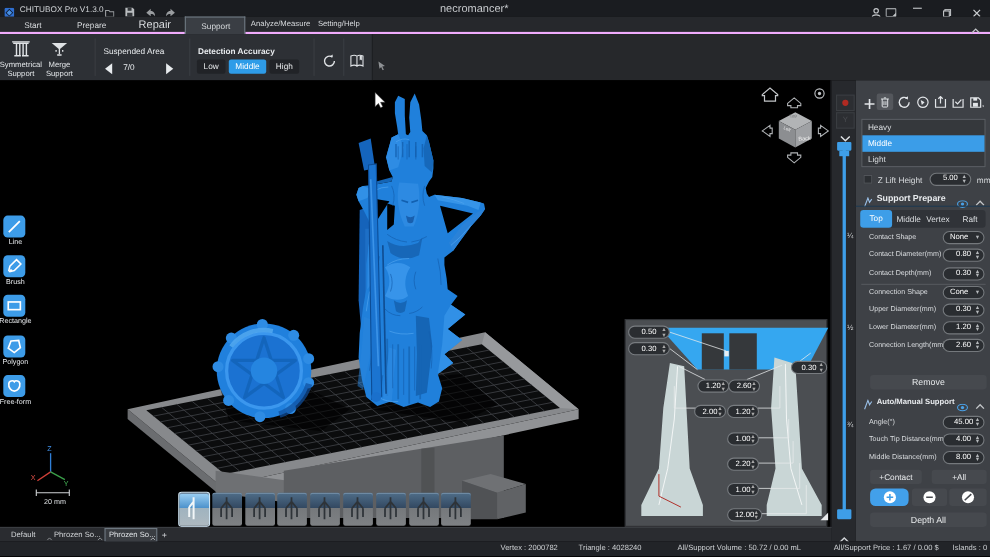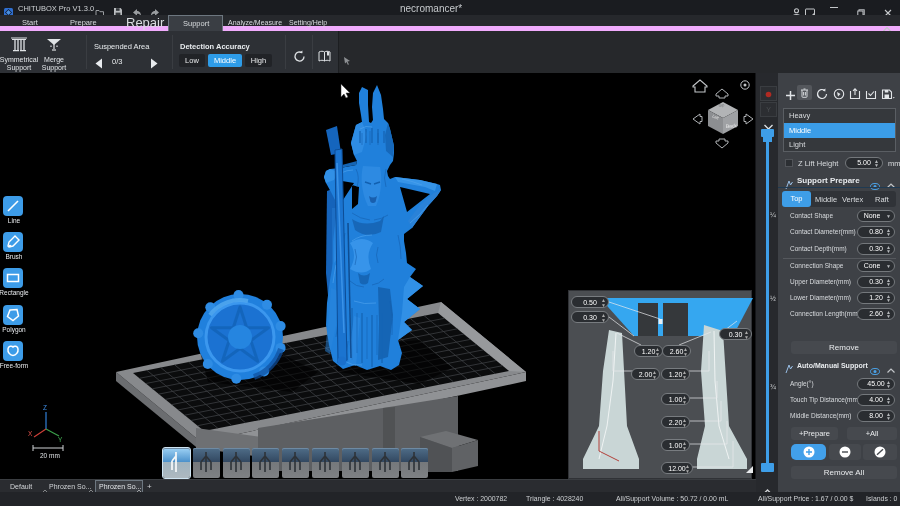--- a/index.html
+++ b/index.html
@@ -1,20 +1,20 @@
 <!DOCTYPE html>
 <html><head><meta charset="utf-8"><style>
 *{margin:0;padding:0;box-sizing:border-box}
 html,body{width:900px;height:506px;overflow:hidden;background:#000}
 body{font-family:"Liberation Sans",sans-serif;color:#dfe2e5;-webkit-font-smoothing:antialiased}
 #app{position:relative;width:900px;height:506px;background:#000;overflow:hidden}
 .abs{position:absolute}
 
 #titlebar{left:0;top:0;width:900px;height:15px;background:#1a1c20}
-#menurow{left:0;top:15px;width:900px;height:16px;background:#26282c;border-bottom:5px solid #f0abfc}
+#menurow{left:0;top:15px;width:900px;height:16px;background:#26282c;border-bottom:2px solid #f0abfc}
 .mtab{position:absolute;top:0;height:16px;line-height:16px;font-size:7.5px;color:#d8dbde;white-space:nowrap}
 #toolbar{left:0;top:31px;width:900px;height:42px;background:#26282b}
 #tbleft{position:absolute;left:0;top:0;width:339px;height:42px;background:#2d3035;border-right:1px solid #1c1e21}
 .tlabel{position:absolute;font-size:7px;color:#e2e5e8;text-align:center;line-height:8px}
 .tbtn{position:absolute;top:54px;height:13px;line-height:13px;font-size:7.5px;color:#e8eaec;text-align:center;background:#212327;border-radius:2px}
 
 #viewport{left:0;top:73px;width:755px;height:406px;background:#000;overflow:hidden}
 #vpsvg{position:absolute;left:0;top:0}
 .ltool{position:absolute;left:3px;width:20px;height:20px;border-radius:4px;background:#3d9ce8}
 .ltlabel{position:absolute;left:-4px;width:36px;text-align:center;font-size:6.5px;color:#e8ebee;white-space:nowrap}
@@ -73,21 +73,21 @@
           <rect x="2" y="0.8" width="5.2" height="5.2" fill="none" stroke="#c3c6c9" stroke-width="1"></rect>
           <rect x="0.8" y="2" width="5.2" height="5.2" fill="#1a1c20" stroke="#c3c6c9" stroke-width="1"></rect>
         </svg></div>
       <div class="abs" style="left:884px;top:3px;width:8px;height:8px"><svg width="8" height="8" viewBox="0 0 8 8" style="">
           <path d="M1 1 L7 7 M7 1 L1 7" stroke="#c8cbce" stroke-width="1.1"></path>
         </svg></div>
     </div>
     <div id="menurow" class="abs">
       <div class="mtab" style="left:22px;font-size:7.5px">Start</div>
       <div class="mtab" style="left:70px;font-size:7.5px">Prepare</div>
-      <div class="mtab" style="left:126px;font-size:13px">Repair</div>
+      <div class="mtab" style="left:126px;font-size:10px">Repair</div>
       <div class="mtab" style="left:228px;font-size:7px">Analyze/Measure</div>
       <div class="mtab" style="left:289px;font-size:7px">Setting/Help</div>
       <div class="abs" style="left:168px;top:0px;width:55px;height:16px;background:#3a3e44;border:1px solid #6d7780;border-bottom:none">
         <div class="mtab" style="left:14px">Support</div>
       </div>
       <div class="abs" style="left:882px;top:4px;width:10px;height:8px"><svg width="10" height="8" viewBox="0 0 10 8" style="">
           <path d="M1.5 6 L5 2.5 L8.5 6" fill="none" stroke="#c3c6c9" stroke-width="1.2"></path>
         </svg></div>
     </div>
     <div id="toolbar" class="abs">
@@ -101,21 +101,21 @@
         <div class="abs" style="left:46px;top:6px;width:16px;height:15px"><svg width="16" height="15" viewBox="0 0 16 15" style="">
             <path d="M1 2 H15 L8 8 Z" fill="#dfe2e5"></path>
             <path d="M8 7 V12 M5 8.5 L5 10 M11 8.5 L11 10" stroke="#dfe2e5" stroke-width="1.2"></path>
             <path d="M6 13 H10" stroke="#dfe2e5" stroke-width="1.2"></path>
           </svg></div>
         <div class="tlabel" style="left:32px;top:25px;width:44px">Merge<br>Support</div>
         <div class="abs" style="left:94px;top:11px;font-size:7.5px;font-weight:normal;color:#e8ebee">Suspended Area</div>
         <div class="abs" style="left:94px;top:24px;width:9px;height:11px"><svg width="9" height="11" viewBox="0 0 9 11" style="">
             <path d="M8 0.5 L1.5 5.5 L8 10.5 Z" fill="#e8ebee"></path>
           </svg></div>
-        <div class="abs" style="left:112px;top:26px;font-size:7.5px;color:#e8ebee">0/3</div>
+        <div class="abs" style="left:112px;top:26px;font-size:7.5px;color:#e8ebee">7/0</div>
         <div class="abs" style="left:150px;top:24px;width:9px;height:11px"><svg width="9" height="11" viewBox="0 0 9 11" style="">
             <path d="M1 0.5 L7.5 5.5 L1 10.5 Z" fill="#e8ebee"></path>
           </svg></div>
         <div class="abs" style="left:180px;top:11px;font-size:7.5px;font-weight:bold;color:#e8ebee">Detection Accuracy</div>
         <div class="tbtn" style="left:179px;width:26px;top:23px">Low</div>
         <div class="tbtn" style="left:208px;width:34px;top:23px;background:#2e9ce8;color:#fff">Middle</div>
         <div class="tbtn" style="left:245px;width:27px;top:23px">High</div>
         <div class="abs" style="left:293px;top:18px;width:13px;height:13px"><svg width="13" height="13" viewBox="0 0 13 13" style="">
             <path d="M11 6.5 a4.5 4.5 0 1 1 -2 -3.7" fill="none" stroke="#dfe2e5" stroke-width="1.3"></path>
             <path d="M9.5 0.5 L9.3 3.3 L6.6 2.4 Z" fill="#dfe2e5"></path>
@@ -442,35 +442,35 @@
         </svg></div>
       <div class="abs" style="left:108px;top:288px;width:10px;height:8px"><svg width="10" height="8" viewBox="0 0 10 8" style="">
           <path d="M1.5 5.5 L5 2 L8.5 5.5" fill="none" stroke="#c3c6c9" stroke-width="1.2"></path>
         </svg></div>
       <div class="prow" style="left:12px;top:307px">Angle(°)</div>
       <div class="abs pspin" style="left:79px;top:305px">45.00<i>▲<br>▼</i></div>
       <div class="prow" style="left:12px;top:323px">Touch Tip Distance(mm)</div>
       <div class="abs pspin" style="left:79px;top:321px">4.00<i>▲<br>▼</i></div>
       <div class="prow" style="left:12px;top:339px">Middle Distance(mm)</div>
       <div class="abs pspin" style="left:79px;top:337px">8.00<i>▲<br>▼</i></div>
-      <div class="gbtn" style="left:13px;top:354px;width:47px;height:13px;font-size:7.5px;line-height:13px">+Prepare</div>
+      <div class="gbtn" style="left:13px;top:354px;width:47px;height:13px;font-size:7.5px;line-height:13px">+Contact</div>
       <div class="gbtn" style="left:69px;top:354px;width:50px;height:13px;font-size:7.5px;line-height:13px">+All</div>
       <div class="abs" style="left:13px;top:371px;width:35px;height:16px;background:#42a0ea;border-radius:5px;text-align:center"><svg width="16" height="16" viewBox="0 0 16 16" style="">
           <circle cx="8" cy="8" r="5.5" fill="#fff"></circle>
           <path d="M8 5 V11 M5 8 H11" stroke="#3e9ee8" stroke-width="1.4"></path>
         </svg></div>
       <div class="abs" style="left:51px;top:371px;width:32px;height:16px;background:#46494e;border-radius:3px;text-align:center"><svg width="16" height="16" viewBox="0 0 16 16" style="">
           <circle cx="8" cy="8" r="5.5" fill="#fff"></circle>
           <path d="M5 8 H11" stroke="#46494e" stroke-width="1.4"></path>
         </svg></div>
       <div class="abs" style="left:85px;top:371px;width:34px;height:16px;background:#46494e;border-radius:3px;text-align:center"><svg width="16" height="16" viewBox="0 0 16 16" style="">
           <circle cx="8" cy="8" r="5.5" fill="#fff"></circle>
           <path d="M5 10.8 L11 5.2" stroke="#46494e" stroke-width="1.4"></path>
         </svg></div>
-      <div class="gbtn" style="left:13px;top:393px;width:106px;height:13px;font-size:8px;line-height:13px">Remove All</div>
+      <div class="gbtn" style="left:13px;top:393px;width:106px;height:13px;font-size:8px;line-height:13px">Depth All</div>
     </div>
     <div id="inset" class="abs"><svg width="184" height="189" viewBox="0 0 184 189" style="">
         <polygon points="31,7 184,7 164,45 65,45" fill="#35a7f0"></polygon>
         <rect x="69" y="12" width="20" height="33" fill="#35383b"></rect>
         <rect x="94" y="12" width="25" height="33" fill="#35383b"></rect>
         <rect x="89.5" y="28" width="4" height="5" fill="#e8eef2"></rect>
         <polygon points="40,39 53,42 58,135 70,168 70,178 14,178 14,168 30,135 34,80" fill="#c9d6d6"></polygon>
         <polygon points="135,34 154,40 160,135 178,168 178,178 128,178 128,168 136,135 132,80" fill="#c9d6d6"></polygon>
         <path d="M47,42 L44,90 L38,135 L30,168" stroke="#fff" stroke-width="0.7" fill="none"></path>
         <path d="M145,40 L146,90 L150,135 L160,168" stroke="#fff" stroke-width="0.7" fill="none"></path>

